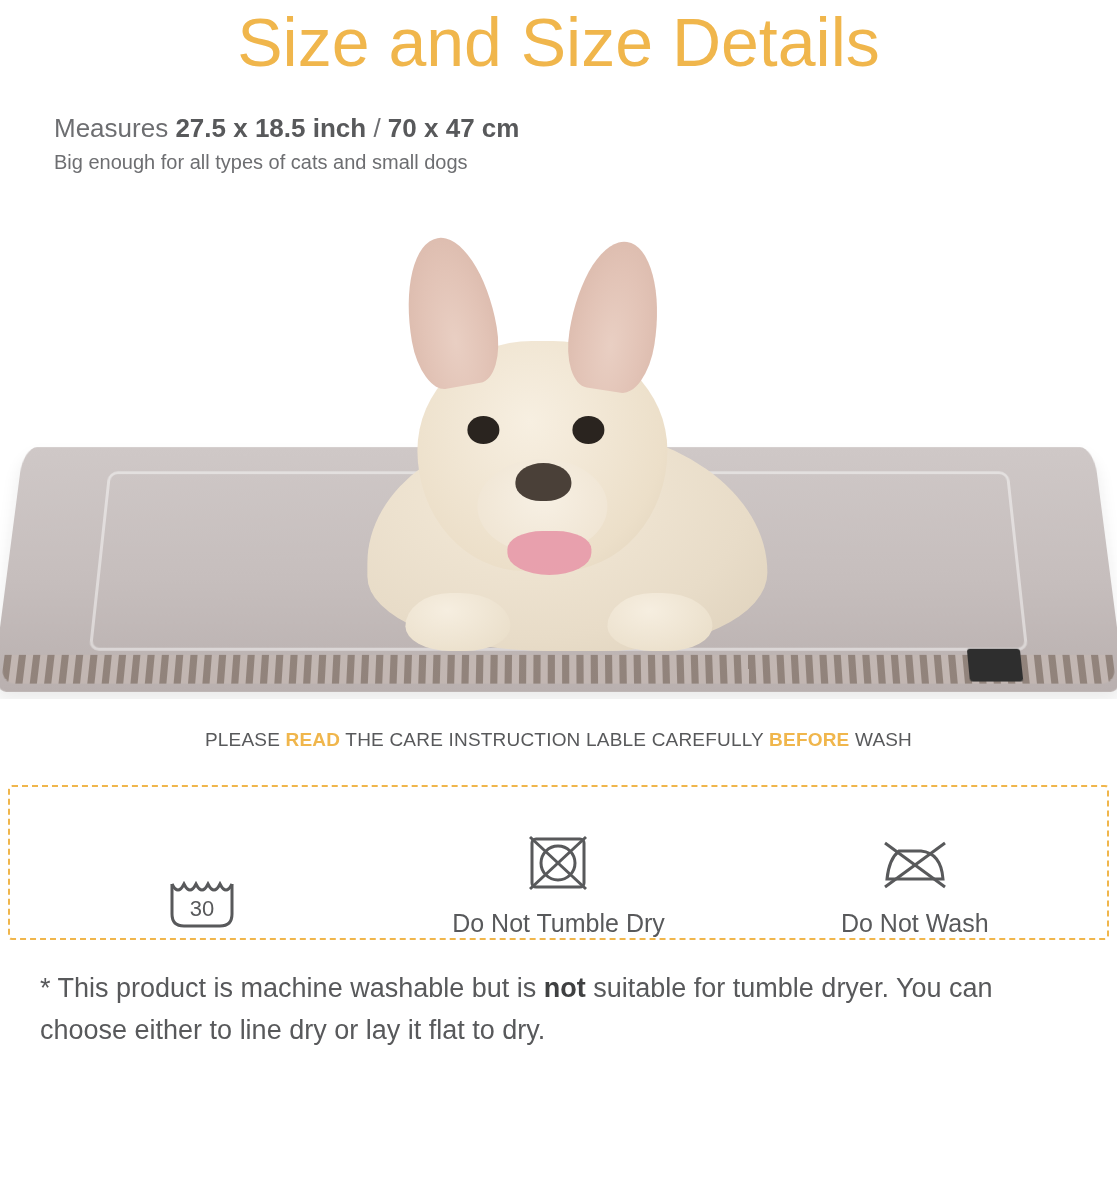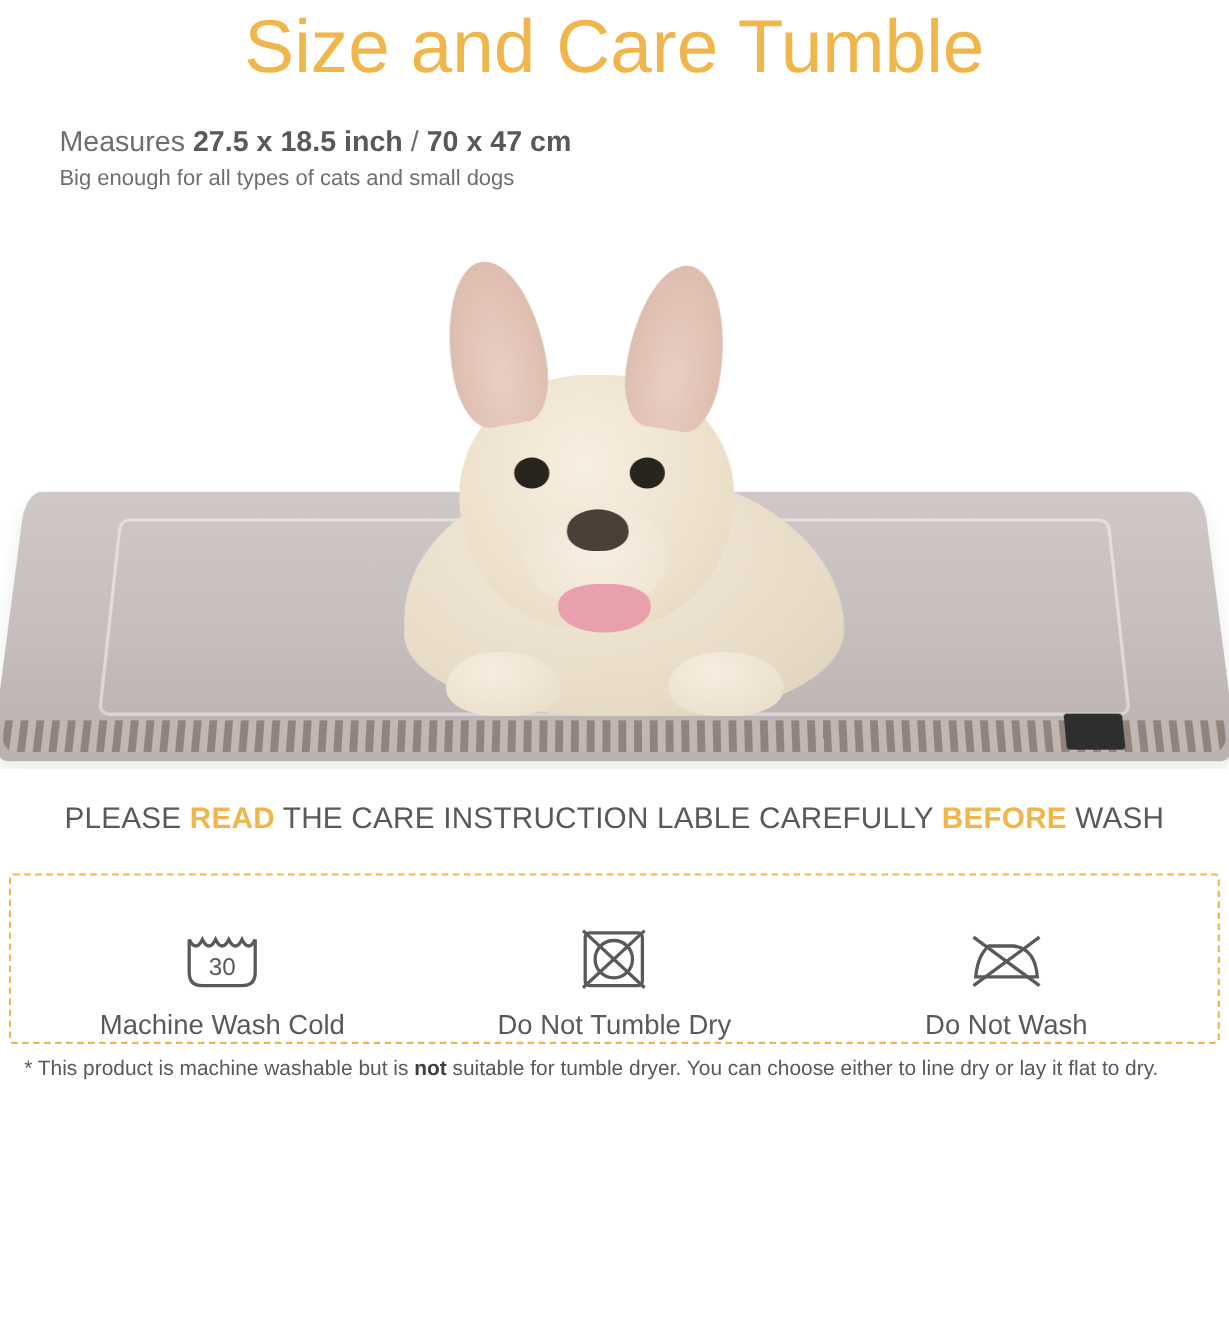--- a/index.html
+++ b/index.html
@@ -164,21 +164,21 @@
     background: radial-gradient(ellipse at 40% 30%, #f6eee0 0%, #e8dcc6 100%);
     border-radius: 45% 50% 45% 45% / 60% 60% 45% 45%;
   }
   .paw.left { left: 48px; }
   .paw.right { left: 250px; }
 
   
   .please-read {
     margin-top: 30px;
     text-align: center;
-    font-size: 27px;
+    font-size: 19px;
     color: #58595b;
     letter-spacing: 0.2px;
     white-space: nowrap;
   }
   .please-read .hl { color: #f0b64c; font-weight: bold; }
 
   
   .care-box {
     margin: 34px 8px 0 8px;
     border: 2px dashed #f0b64c;
@@ -204,32 +204,32 @@
   }
   .care-label {
     margin-top: 10px;
     font-size: 25px;
     color: #58595b;
     white-space: nowrap;
   }
 
   
   .footnote {
-    margin-top: 8px;
-    padding: 0 36px 0 22px;
-    font-size: 19px;
+    margin-top: 28px;
+    padding: 0 36px 0 40px;
+    font-size: 27px;
     line-height: 1.55;
     color: #58595b;
   }
   .footnote .bold { font-weight: bold; color: #3f4041; }
 </style>
 </head>
 <body>
 
-<div class="title">Size and Care Tumble</div>
+<div class="title">Size and Size Details</div>
 
 <div class="measures">
   <div>
     <span>Measures </span><span class="strong">27.5 x 18.5 inch</span><span> / </span><span class="strong">70 x 47 cm</span>
   </div>
   <div class="sub">Big enough for all types of cats and small dogs</div>
 </div>
 
 <div class="photo">
   <div class="mat">
@@ -259,21 +259,20 @@
 <div class="care-box">
 
   <div class="care-item">
     <div class="care-icon">
       <svg width="76" height="64" viewBox="0 0 76 64">
         <path d="M8 14 L8 44 Q8 56 20 56 L56 56 Q68 56 68 44 L68 14" fill="none" stroke="#58595b" stroke-width="3"></path>
         <path d="M8 14 Q14 26 20 14 Q26 26 32 14 Q38 26 44 14 Q50 26 56 14 Q62 26 68 14" fill="none" stroke="#58595b" stroke-width="3"></path>
         <text x="38" y="46" text-anchor="middle" font-family="Liberation Sans, sans-serif" font-size="22" fill="#58595b">30</text>
       </svg>
     </div>
-    <div class="care-label">Machine Wash Cold</div>
   </div>
 
 
   <div class="care-item">
     <div class="care-icon">
       <svg width="76" height="64" viewBox="0 0 76 64">
         <rect x="12" y="8" width="52" height="48" rx="4" fill="none" stroke="#58595b" stroke-width="3"></rect>
         <circle cx="38" cy="32" r="17" fill="none" stroke="#58595b" stroke-width="3"></circle>
         <line x1="10" y1="6" x2="66" y2="58" stroke="#58595b" stroke-width="3"></line>
         <line x1="66" y1="6" x2="10" y2="58" stroke="#58595b" stroke-width="3"></line>

